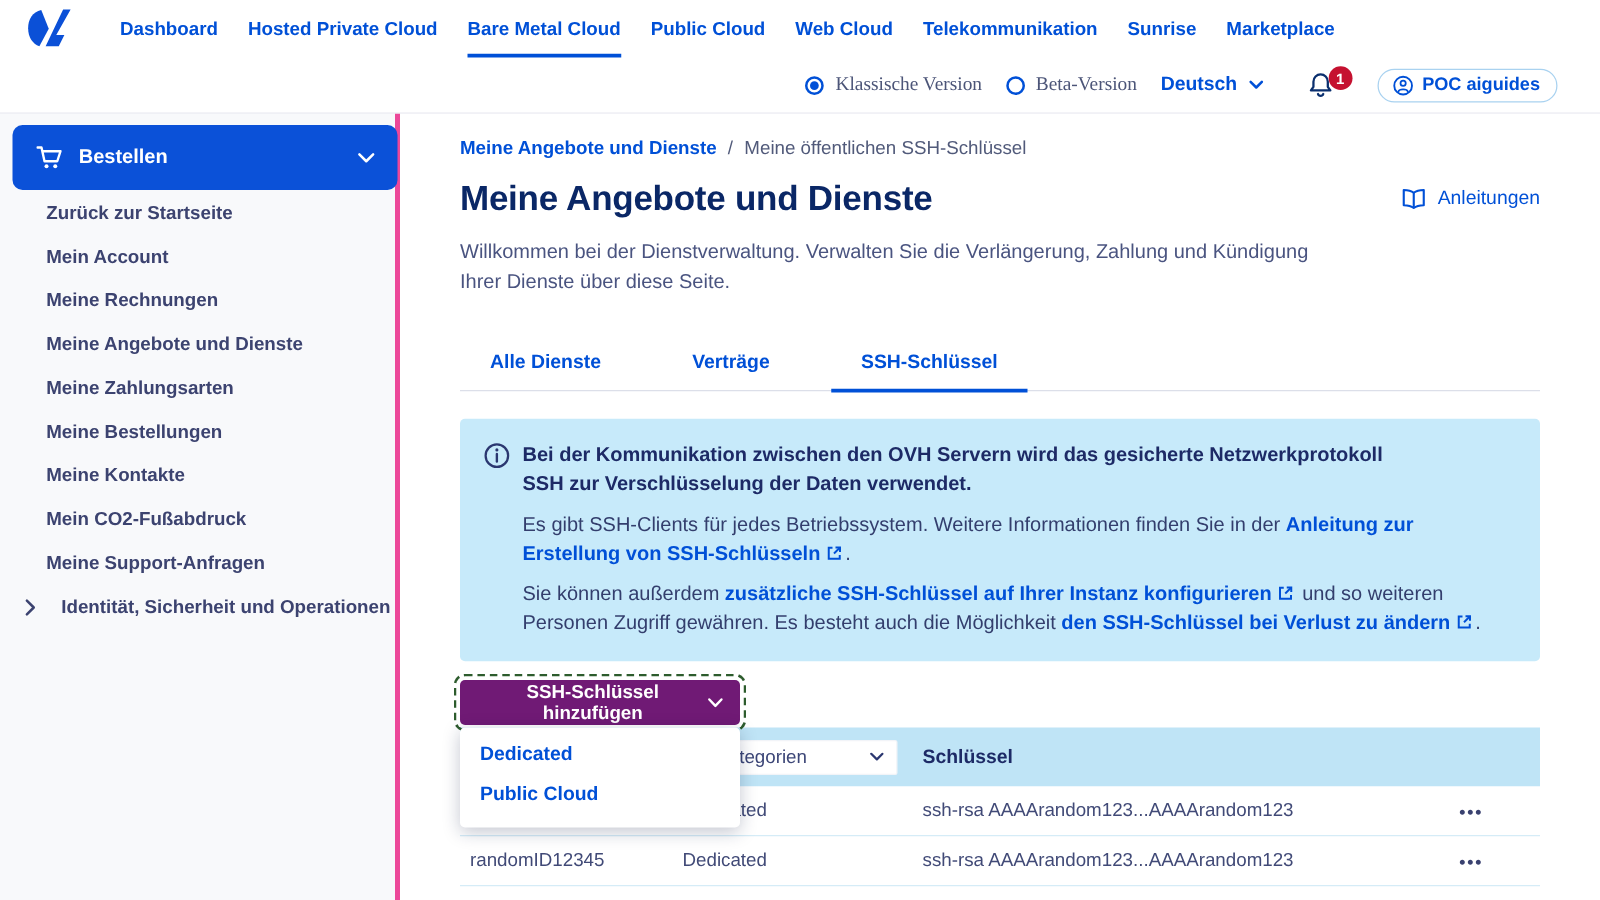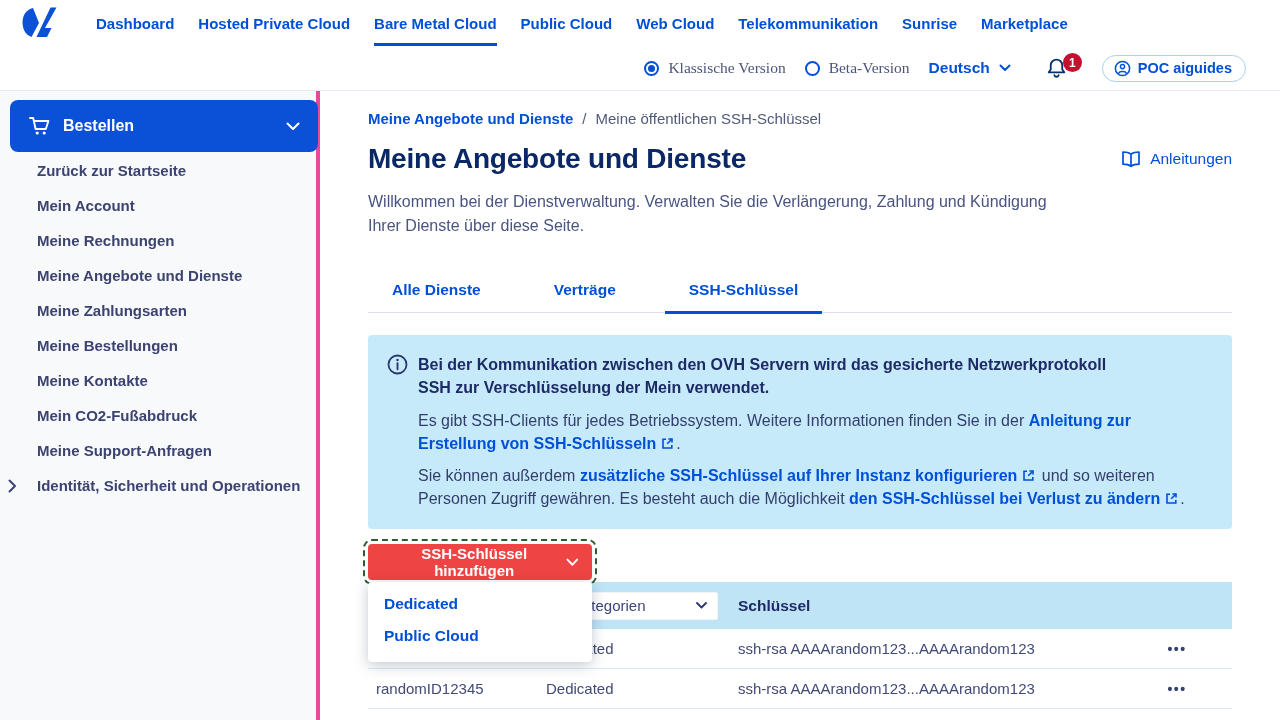--- a/index.html
+++ b/index.html
@@ -31,21 +31,21 @@
   
   .page-body { display:flex; height:629px; }
   .sidebar { width:320px; background:#f8f9fb; border-right:4px solid #ec4899; flex:0 0 auto; }
   .order-btn { margin:9px 0 0 10px; width:308px; height:52px; background:#0b51d8; border:none; border-radius:8px;
     display:flex; align-items:center; padding:0 18px 0 19px; color:#fff; font-weight:700; font-size:16px; cursor:pointer; }
   .order-btn .order-label { margin-left:13px; }
   .order-btn .chev { margin-left:auto; }
   .side-list { margin-top:1px; }
   .side-item { height:35px; line-height:35px; padding-left:37px; color:#3c4370; font-weight:700; font-size:15px;
     cursor:pointer; white-space:nowrap; }
-  .side-item.expandable { padding-left:0; display:flex; align-items:center; }
+  .side-item.expandable { padding-left:12px; display:flex; align-items:center; }
   .side-item.expandable .chev-right { width:37px; display:flex; justify-content:flex-start; padding-left:8px; }
   
   .main { flex:1; background:#fff; padding:19px 48px 0; position:relative; }
   .breadcrumb { font-size:15px; display:flex; gap:9px; align-items:baseline; }
   .crumb-parent { color:#0050d7; font-weight:700; cursor:pointer; }
   .crumb-sep, .crumb-current { color:#515a7a; }
   .title-row { display:flex; align-items:flex-start; justify-content:space-between; margin-top:16px; }
   h1.page-title { margin:0; font-size:28px; font-weight:700; color:#0a2766; letter-spacing:-.2px; }
   .guides { display:flex; align-items:center; gap:9px; color:#0050d7; font-weight:400; font-size:15.5px; margin-top:7px; cursor:pointer; }
   .desc { margin-top:15px; font-size:16px; line-height:24px; color:#4a5480; max-width:690px; }
@@ -56,21 +56,21 @@
   .infobox { margin-top:22px; background:#c7eafa; border-radius:4px; padding:18px 20px 19px 19px; display:flex; gap:10px; }
   .info-icon { flex:0 0 auto; margin-top:1px; }
   .info-text p { margin:0; font-size:16px; line-height:23px; color:#333e6d; }
   .info-text .p1 { font-weight:700; color:#1d2a66; max-width:700px; }
   .info-text .p2 { margin-top:10px; max-width:792px; }
   .info-text .p3 { margin-top:9px; max-width:768px; }
   .ilink { color:#0050d7; font-weight:700; cursor:pointer; }
   .ext { display:inline-block; margin:0 2px -1px 5px; }
   
   .actions { position:relative; margin-top:15px; width:224px; z-index:10; }
-  .add-btn { width:224px; height:36px; background:#ef4444; color:#fff; font-weight:700; font-size:15px;
+  .add-btn { width:224px; height:36px; background:#701a75; color:#fff; font-weight:700; font-size:15px;
     border:none; border-radius:4px; display:flex; align-items:center; justify-content:space-between;
     padding:0 13px 0 14px; cursor:pointer; outline:2px dashed #2d5c2d; outline-offset:3px; }
   .menu { position:absolute; top:38px; left:0; width:224px; background:#fff; border-radius:4px;
     box-shadow:0 3px 14px rgba(20,30,70,.25); padding:6px 0 10px; }
   .menu-item { height:32px; line-height:32px; padding-left:16px; color:#0050d7; font-weight:700; font-size:15.5px; cursor:pointer; }
   
   .table { margin-top:2px; }
   .thead { background:#bfe4f6; height:47px; display:flex; align-items:center; }
   .col-name { width:178px; padding-left:8px; }
   .col-cat  { width:192px; }
@@ -202,21 +202,21 @@
 
     <div class="infobox">
       <span class="info-icon">
         <svg width="21" height="21" viewBox="0 0 21 21">
           <circle cx="10.5" cy="10.5" r="9" fill="none" stroke="#2b3770" stroke-width="1.8"></circle>
           <line x1="10.5" y1="9.2" x2="10.5" y2="15.2" stroke="#2b3770" stroke-width="1.9" stroke-linecap="round"></line>
           <circle cx="10.5" cy="5.9" r="1.25" fill="#2b3770"></circle>
         </svg>
       </span>
       <div class="info-text">
-        <p class="p1">Bei der Kommunikation zwischen den OVH Servern wird das gesicherte Netzwerkprotokoll SSH zur Verschlüsselung der Mein verwendet.</p>
+        <p class="p1">Bei der Kommunikation zwischen den OVH Servern wird das gesicherte Netzwerkprotokoll SSH zur Verschlüsselung der Daten verwendet.</p>
         <p class="p2"><span>Es gibt SSH-Clients für jedes Betriebssystem. Weitere Informationen finden Sie in der </span><span class="ilink">Anleitung zur Erstellung von SSH-Schlüsseln</span><span class="ext"><svg width="13" height="13" viewBox="0 0 13 13">
                 <path d="M5 2.2H2v8.8h8.8V8" fill="none" stroke="#0050d7" stroke-width="1.6"></path>
                 <path d="M7.4 2h3.6v3.6" fill="none" stroke="#0050d7" stroke-width="1.6"></path>
                 <path d="M10.8 2.2L6.2 6.8" fill="none" stroke="#0050d7" stroke-width="1.6"></path>
               </svg></span><span>.</span></p>
         <p class="p3"><span>Sie können außerdem </span><span class="ilink">zusätzliche SSH-Schlüssel auf Ihrer Instanz konfigurieren</span><span class="ext"><svg width="13" height="13" viewBox="0 0 13 13">
                 <path d="M5 2.2H2v8.8h8.8V8" fill="none" stroke="#0050d7" stroke-width="1.6"></path>
                 <path d="M7.4 2h3.6v3.6" fill="none" stroke="#0050d7" stroke-width="1.6"></path>
                 <path d="M10.8 2.2L6.2 6.8" fill="none" stroke="#0050d7" stroke-width="1.6"></path>
               </svg></span><span> und so weiteren Personen Zugriff gewähren. Es besteht auch die Möglichkeit </span><span class="ilink">den SSH-Schlüssel bei Verlust zu ändern</span><span class="ext"><svg width="13" height="13" viewBox="0 0 13 13">

